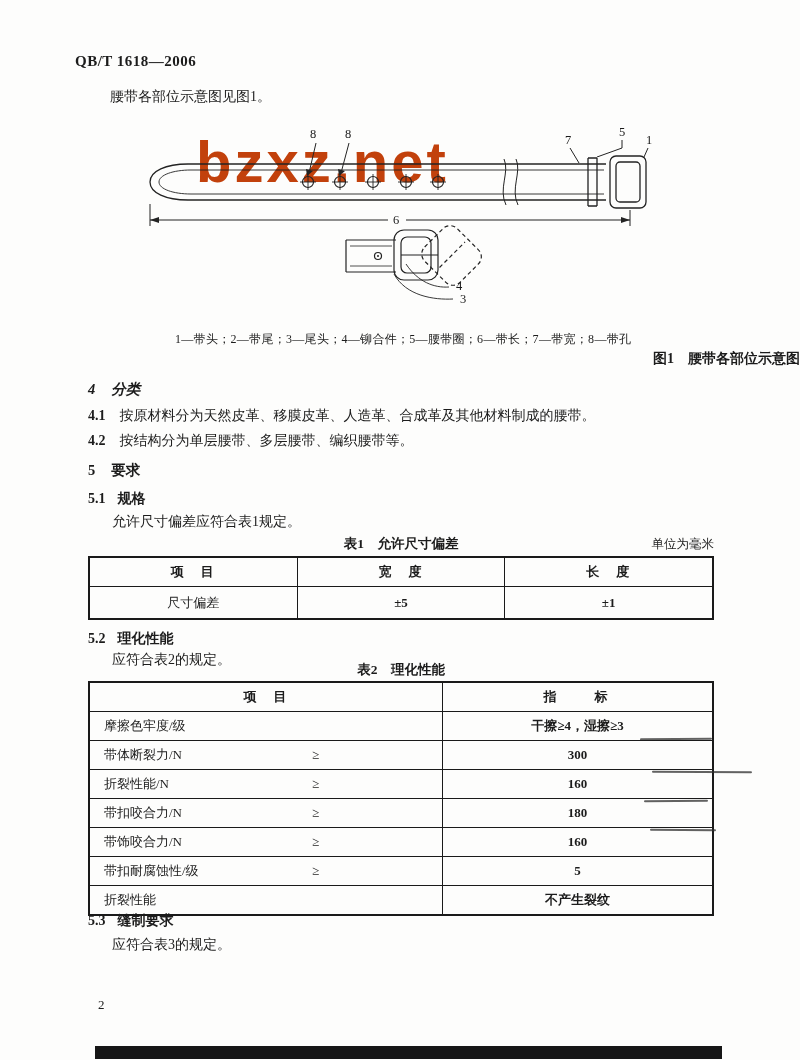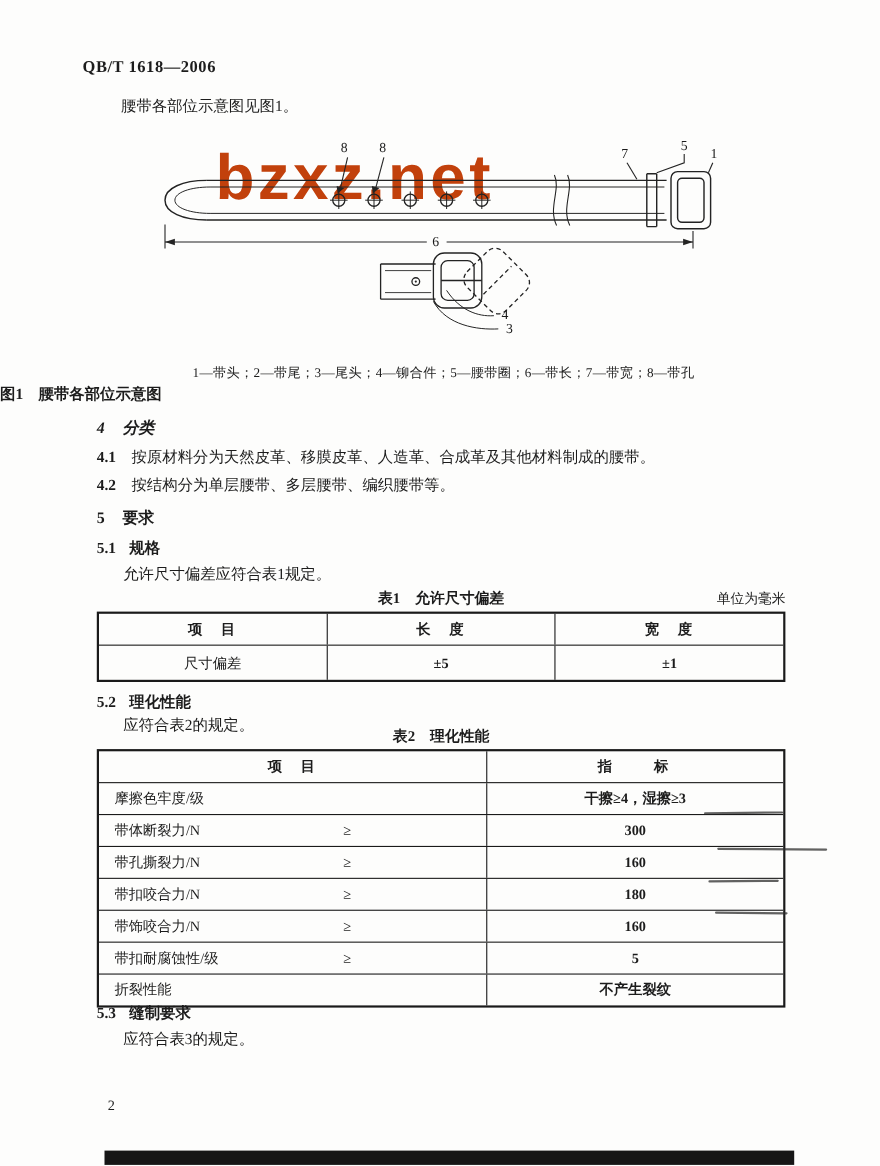--- a/index.html
+++ b/index.html
@@ -16,21 +16,21 @@
   .figure-wrap { left:138px; top:114px; width:548px; height:214px; }
   .watermark {
     position:absolute; left:58px; top:14px; font-size:58px; font-weight:bold;
     font-family:"Liberation Sans",sans-serif; color:#c2410c; letter-spacing:3px;
     user-select:none;
   }
   .figure-wrap svg { position:relative; }
   .figure-wrap svg text { font-family:"Liberation Serif",serif; font-size:12.5px; fill:#1a1a1a; }
 
   .legend { left:175px; top:331px; font-size:12px; letter-spacing:.3px; }
-  .fig-caption { left:0; top:350px; width:800px; text-align:left; font-size:14px; font-weight:bold; }
+  .fig-caption { left:0; top:350px; width:800px; text-align:right; font-size:14px; font-weight:bold; }
 
   .heading { font-size:14.5px; font-weight:bold; }
   .clause  { font-size:14px; }
   .clause .num { font-weight:bold; margin-right:14px; }
   .heading .num { margin-right:16px; }
   .body-line { font-size:14px; }
 
   .tbl-titlebar { left:88px; width:626px; font-size:13.5px; }
   .tbl-titlebar .t-title { display:block; text-align:center; font-weight:bold; }
   .tbl-titlebar .t-unit { position:absolute; right:0; top:1px; font-weight:normal; font-size:12.5px; }
@@ -178,22 +178,22 @@
   <div class="abs body-line" style="left:112px; top:513px;">允许尺寸偏差应符合表1规定。</div>
 
   <div class="abs tbl-titlebar" style="top:535px;">
     <span class="t-title">表1　允许尺寸偏差</span>
     <span class="t-unit">单位为毫米</span>
   </div>
 
   <div class="abs tbl t1" style="top:556px;">
     <div class="trow">
       <div class="tcell hdr">项　目</div>
+      <div class="tcell hdr">宽　度</div>
       <div class="tcell hdr">长　度</div>
-      <div class="tcell hdr">宽　度</div>
     </div>
     <div class="trow data">
       <div class="tcell">尺寸偏差</div>
       <div class="tcell val">±5</div>
       <div class="tcell val">±1</div>
     </div>
   </div>
 
   <div class="abs heading" style="left:88px; top:630px; font-size:14px;">
     <span class="num" style="margin-right:12px;">5.2</span><span>理化性能</span>
@@ -219,21 +219,21 @@
     </div>
     <div class="trow">
       <div class="tcell c1">
           <span>带体断裂力/N</span>
           <span class="op">≥</span>
         </div>
       <div class="tcell c2 val">300</div>
     </div>
     <div class="trow">
       <div class="tcell c1">
-          <span>带孔撕裂力/N</span>
+          <span>折裂性能/N</span>
           <span class="op">≥</span>
         </div>
       <div class="tcell c2 val">160</div>
     </div>
     <div class="trow">
       <div class="tcell c1">
           <span>带扣咬合力/N</span>
           <span class="op">≥</span>
         </div>
       <div class="tcell c2 val">180</div>

